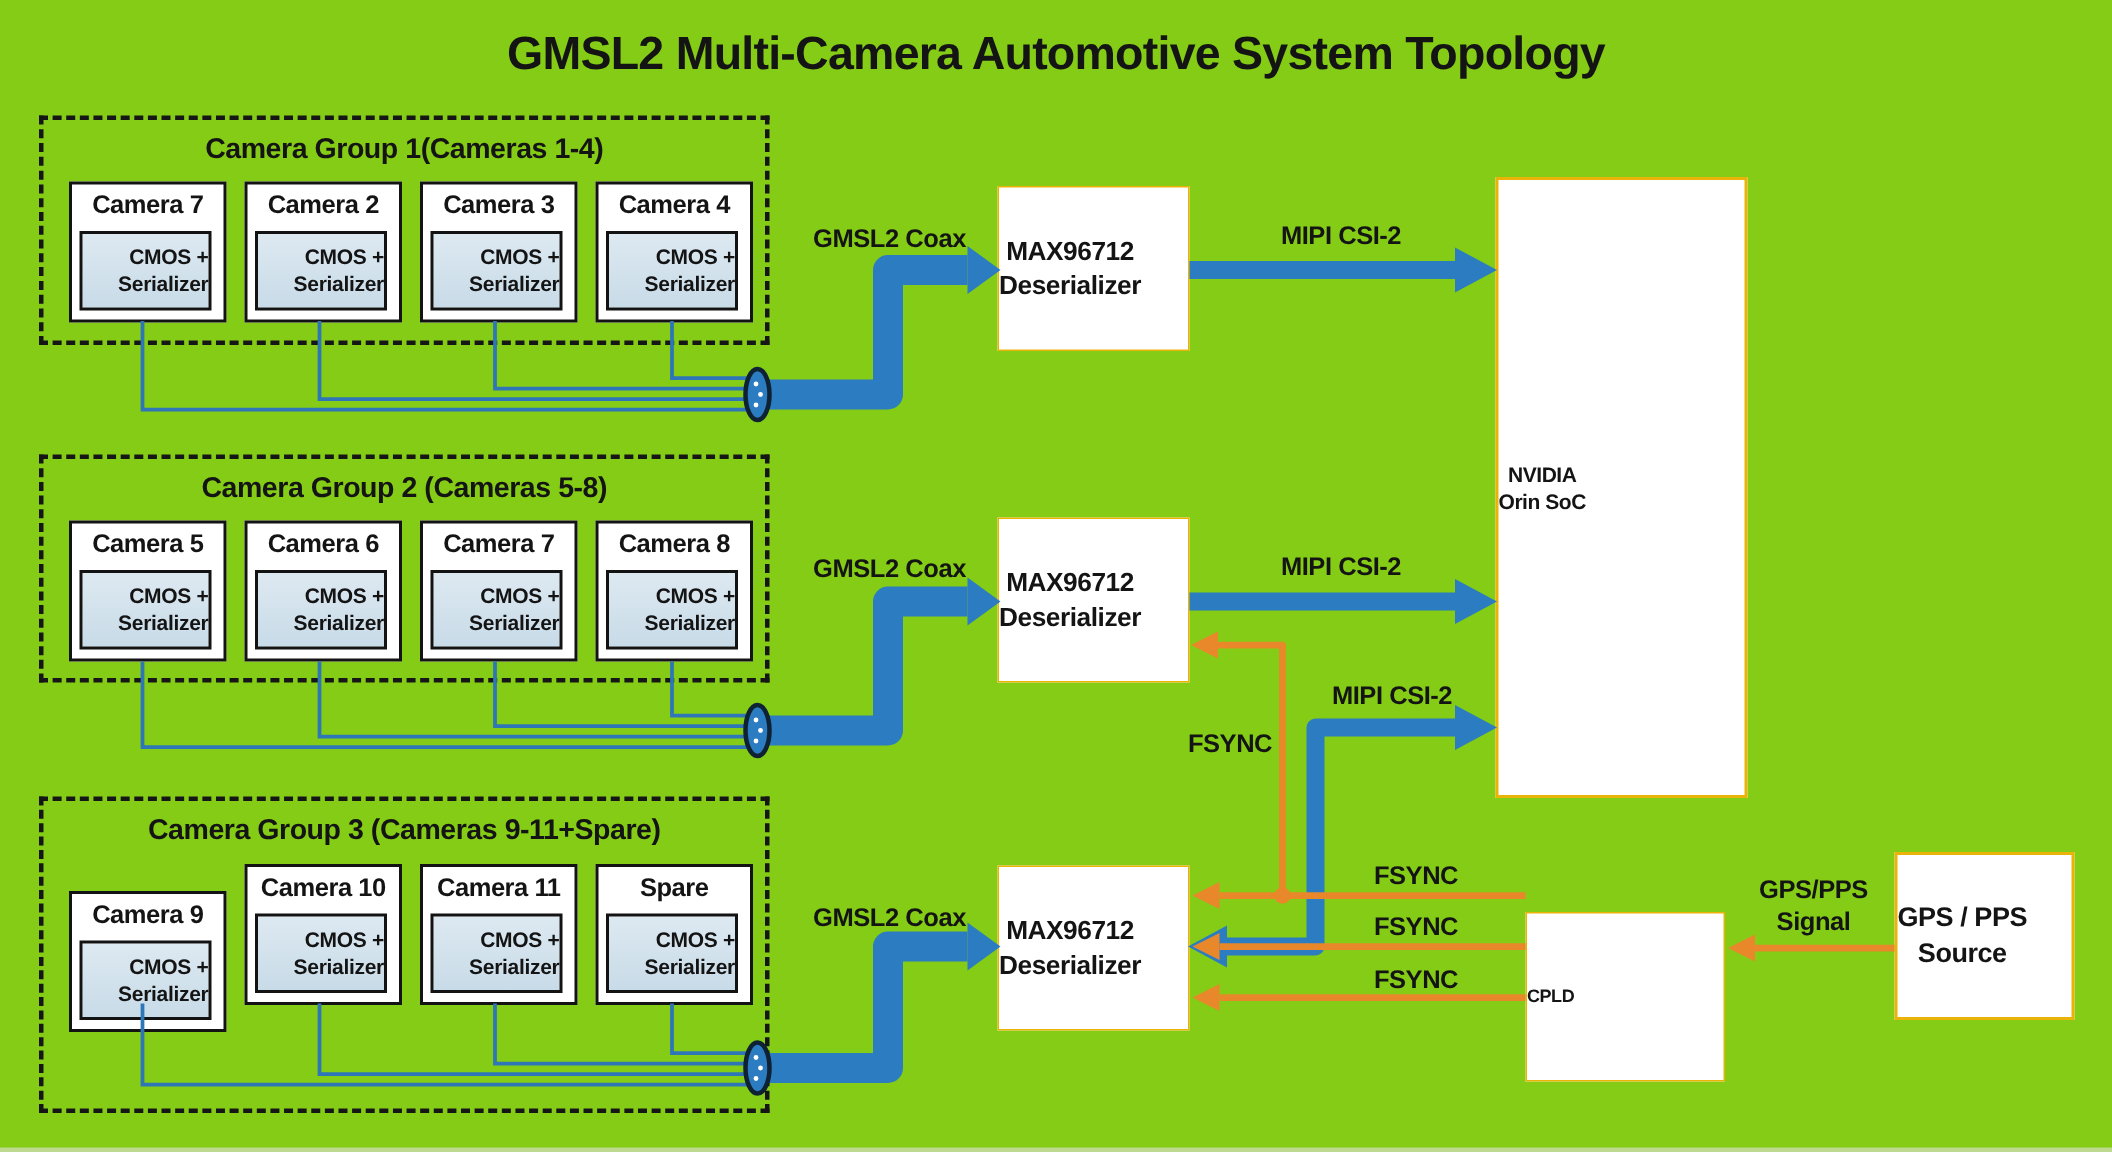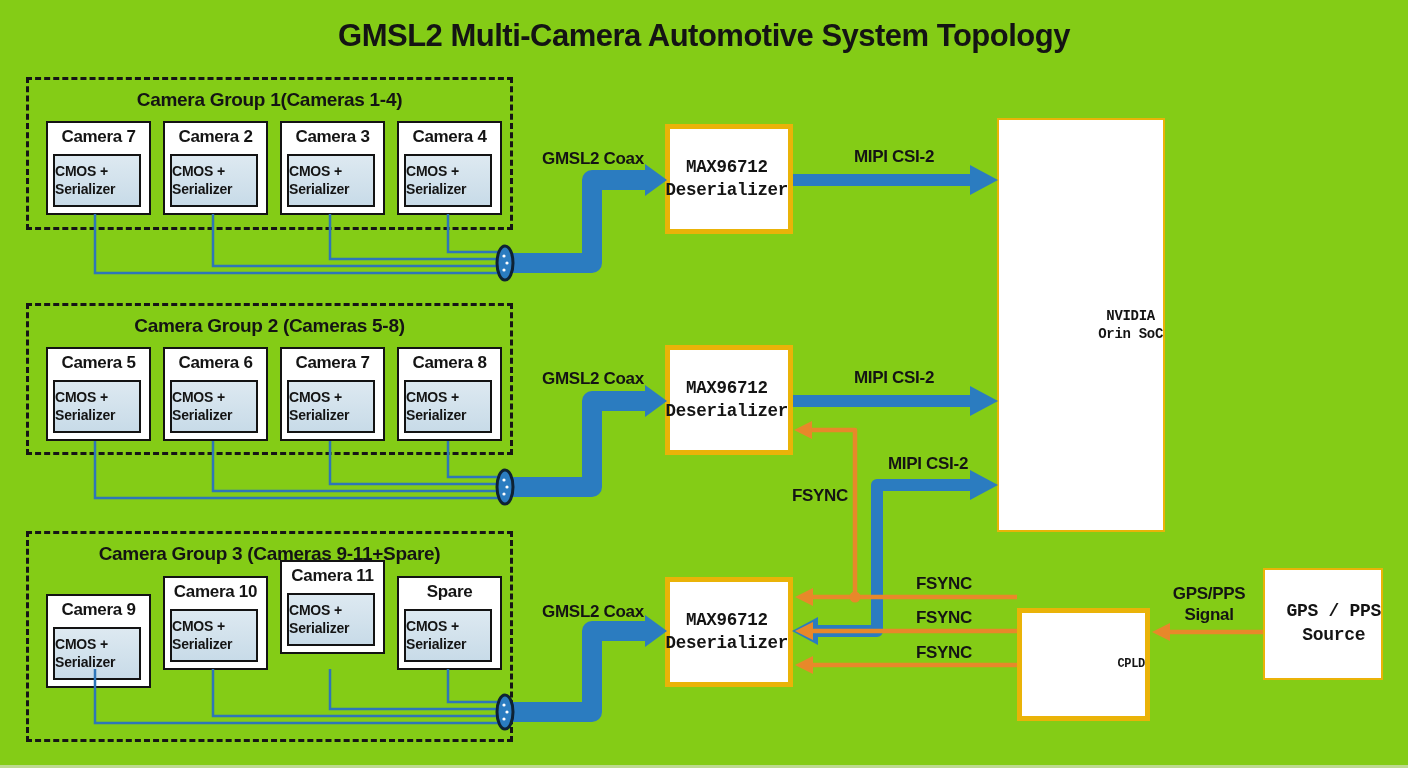--- a/index.html
+++ b/index.html
@@ -9,25 +9,25 @@
          font-size:31px;font-weight:700;letter-spacing:-0.5px;z-index:2;}
   .group{position:absolute;border:3px dashed #161616;background:transparent;z-index:2;box-sizing:border-box;}
   .group-title{position:absolute;left:0;top:9px;width:100%;text-align:center;
                font-size:19px;font-weight:700;letter-spacing:-0.3px;}
   .camera{position:absolute;width:105px;height:94px;border:2.5px solid #131313;background:#ffffff;
           box-sizing:border-box;}
   .camera-name{display:block;width:100%;text-align:center;margin-top:4px;
                font-size:17px;font-weight:700;letter-spacing:-0.3px;}
   .chip{position:absolute;left:5px;top:31px;width:88px;height:53px;border:2px solid #131313;
         background:linear-gradient(180deg,#dde9f1 0%,#c8dbe8 100%);box-sizing:border-box;
-        display:flex;align-items:center;justify-content:center;text-align:left;
+        display:flex;align-items:center;justify-content:center;text-align:right;
         font-size:14px;font-weight:700;line-height:1.25;letter-spacing:-0.2px;white-space:pre-line;}
-  .node{position:absolute;background:#ffffff;border:5px solid #eab308;box-sizing:border-box;
-        display:flex;align-items:center;justify-content:flex-end;text-align:center;z-index:2;
-        font-size:17.5px;font-weight:700;line-height:1.32;letter-spacing:-0.3px;font-family:Liberation Mono, monospace;}
+  .node{position:absolute;background:#ffffff;border:1px solid #eab308;box-sizing:border-box;
+        display:flex;align-items:center;justify-content:flex-start;text-align:center;z-index:2;
+        font-size:17.5px;font-weight:700;line-height:1.32;letter-spacing:-0.3px;}
   .lbl{position:absolute;transform:translate(-50%,-50%);white-space:nowrap;text-align:center;
        font-size:17px;font-weight:700;letter-spacing:-0.3px;z-index:4;line-height:1.25;}
   .lbl.two{white-space:pre-line;}
   svg.wires{position:absolute;left:0;top:0;z-index:3;pointer-events:none;}
   .thin{stroke:#2e76b8;stroke-width:2.5;fill:none;}
   .pipe{stroke:#2b7cc0;stroke-width:20;fill:none;stroke-linejoin:round;}
   .mipi{stroke:#2b7cc0;stroke-width:12;fill:none;stroke-linejoin:round;}
   .bluehead{fill:#2b7cc0;stroke:none;}
   .olin{stroke:#e8882a;stroke-width:4.5;fill:none;stroke-linejoin:round;}
   .ohead{fill:#e8882a;stroke:none;}
@@ -85,21 +85,21 @@
   <div class="group" style="left:26px;top:531px;width:487px;height:211px;">
     <div class="group-title">Camera Group 3 (Cameras 9-11+Spare)</div>
     <div class="camera" style="left:17px;top:60px;">
       <span class="camera-name">Camera 9</span>
       <div class="chip">CMOS + Serializer</div>
     </div>
     <div class="camera" style="left:134px;top:42px;">
       <span class="camera-name">Camera 10</span>
       <div class="chip">CMOS + Serializer</div>
     </div>
-    <div class="camera" style="left:251px;top:26px;">
+    <div class="camera" style="left:251px;top:42px;">
       <span class="camera-name">Camera 11</span>
       <div class="chip">CMOS + Serializer</div>
     </div>
     <div class="camera" style="left:368px;top:42px;">
       <span class="camera-name">Spare</span>
       <div class="chip">CMOS + Serializer</div>
     </div>
   </div>
 
   <div class="node" style="left:665px;top:124px;width:128px;height:110px;">

